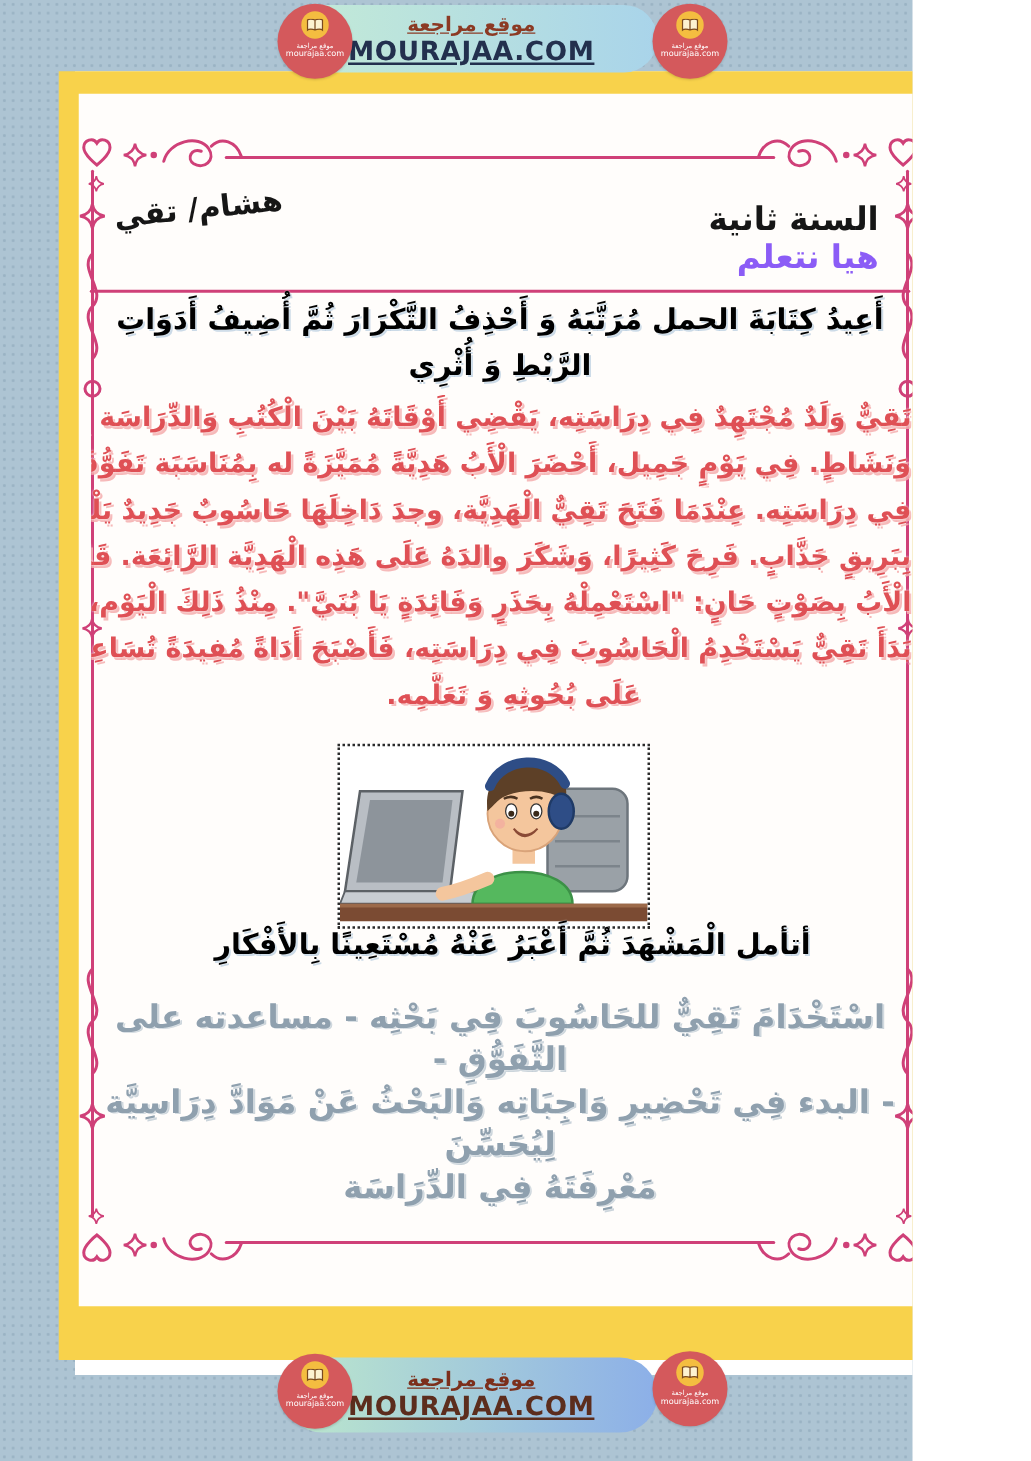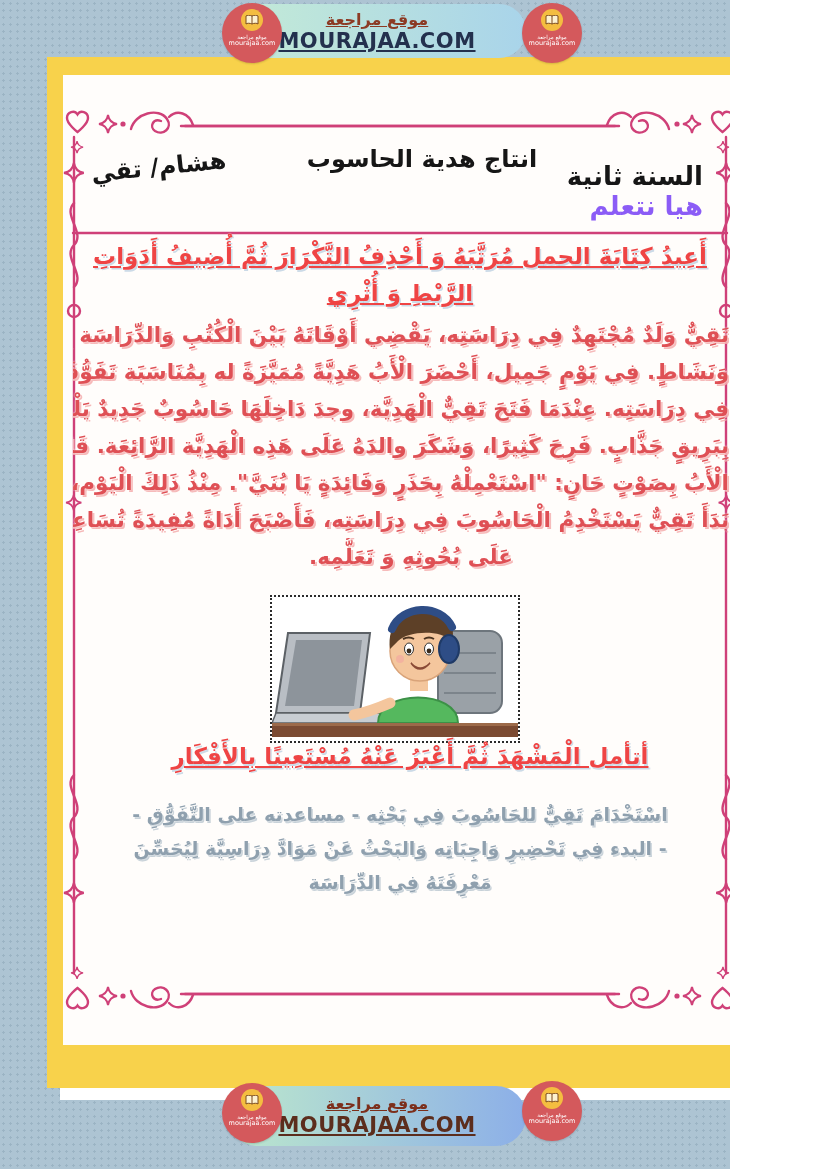--- a/index.html
+++ b/index.html
@@ -33,32 +33,32 @@
   .badge .t2{font-size:6.5px;color:#fff;line-height:7px;}
   
   .grade{position:absolute;right:34px;top:66px;font-size:26px;font-weight:bold;color:#161616;margin-top:20px;}
   .invite{position:absolute;right:34px;top:116px;font-size:26px;font-weight:bold;color:#8b5cf6;}
   .lesson-title{position:absolute;left:50%;top:70px;transform:translateX(-50%) translateX(22px);
                 font-size:24px;font-weight:bold;color:#161616;white-space:nowrap;}
   .names{position:absolute;left:28px;top:78px;font-size:24px;font-weight:bold;color:#161616;
          transform:rotate(-6deg);white-space:nowrap;}
   
   .rtl{direction:rtl;}
-  .h-blue{color:#ef4444;font-weight:bold;
-          text-shadow:0 0 1px #fff,1.5px 1.5px 0 rgba(160,190,215,.55);text-decoration:underline;}
+  .h-blue{color:#000000;font-weight:bold;
+          text-shadow:0 0 1px #fff,1.5px 1.5px 0 rgba(160,190,215,.55);}
   .heading1{position:absolute;left:12px;right:12px;top:163px;text-align:center;
             font-size:23px;line-height:37px;}
   .story{position:absolute;left:10px;right:8px;top:241px;font-size:21.5px;font-weight:bold;
          color:#df5055;text-shadow:0 0 2px #fff,2px 2px 0 rgba(245,172,172,.85);}
   .story-line{height:37px;line-height:37px;text-align:justify;text-align-last:justify;white-space:nowrap;overflow:hidden;}
   .story-line.last{text-align:center;text-align-last:center;padding-left:20px;}
   .heading2{position:absolute;left:10px;right:10px;top:668px;text-align:center;
             font-size:23px;white-space:nowrap;margin-left:20px;}
   .ideas{position:absolute;left:14px;right:14px;top:722px;text-align:center;
-         font-size:19px;font-weight:bold;color:#8fa0ae;line-height:34px;
+         font-size:26px;font-weight:bold;color:#8fa0ae;line-height:34px;
          text-shadow:0 0 2px #fff,1.5px 1.5px 0 rgba(185,198,208,.8);}
   
   .illus{position:absolute;left:207px;top:520px;width:250px;height:148px;background:#fff;
          border:2px dotted #2b2b2b;box-sizing:border-box;}
   
   .frame{position:absolute;left:0;top:0;pointer-events:none;}
 </style>
 </head>
 <body>
 
@@ -130,21 +130,20 @@
         <line x1="10" y1="158" x2="664" y2="158"></line>
         <use href="#sideline"></use>
         <g transform="translate(674 0) scale(-1 1)">
             <use href="#sideline"></use>
           </g>
       </g>
     </svg>
 
     <div class="grade">السنة ثانية</div>
     <div class="invite">هيا نتعلم</div>
-    <div class="lesson-title">انتاج هدية الحاسوب</div>
     <div class="names">هشام/ تقي</div>
 
     <div class="heading1 h-blue">
       <div>أَعِيدُ كِتَابَةَ الحمل  مُرَتَّبَهُ وَ أَحْذِفُ التَّكْرَارَ ثُمَّ أُضِيفُ أَدَوَاتِ</div>
       <div>الرَّبْطِ وَ أُثْرِي</div>
     </div>
 
     <div class="story">
       <div class="story-line">تَقِيٌّ وَلَدٌ مُجْتَهِدٌ فِي دِرَاسَتِه، يَقْضِي أَوْقَاتَهُ بَيْنَ الْكُتُبِ وَالدِّرَاسَة بِهِمَّةٍ</div>
       <div class="story-line">وَنَشَاطٍ. فِي يَوْمٍ جَمِيل، أَحْضَرَ الْأَبُ هَدِيَّةً مُمَيَّزَةً له بِمُنَاسَبَة تَفَوُّقَه</div>

